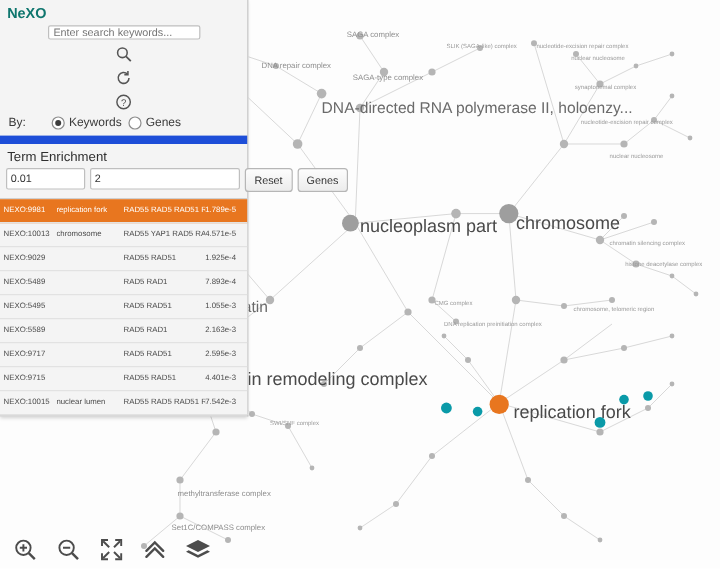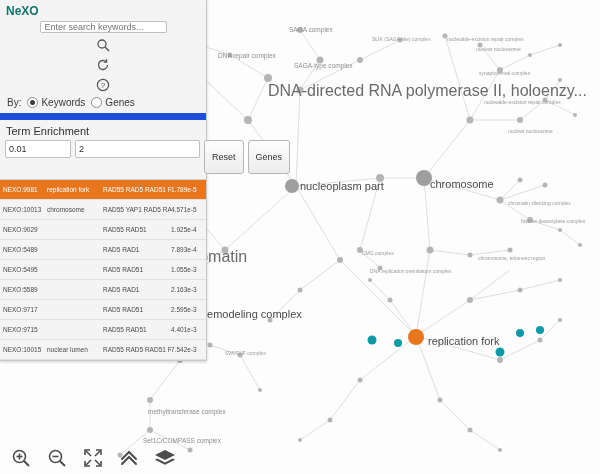--- a/index.html
+++ b/index.html
@@ -27,25 +27,25 @@
     height: 474px;
   }
   .net-label {
     position: absolute;
     color: #5a5a5a;
     white-space: nowrap;
     pointer-events: none;
     font-family: "Liberation Sans", sans-serif;
   }
   .net-label.big {
-    font-size: 11px;
+    font-size: 15px;
     color: #4a4a4a;
   }
   .net-label.mid {
-    font-size: 16px;
+    font-size: 13px;
     color: #6a6a6a;
   }
   .net-label.small {
     font-size: 6.5px;
     color: #8d8d8d;
   }
   .net-label.tiny {
     font-size: 5px;
     color: #9a9a9a;
   }
@@ -122,21 +122,21 @@
     position: relative;
   }
   .radio.checked .dot::after {
     content: "";
     position: absolute;
     left: 2px; top: 2px;
     width: 5px; height: 5px;
     border-radius: 50%;
     background: #3c3c3c;
   }
-  .by-label { margin-right: 0; }
+  .by-label { margin-right: 16px; }
 
   .section-head {
     border-top: 7px solid #1d4ed8;
     padding: 5px 6px 3px 6px;
     font-size: 11px;
     color: #2f2f2f;
   }
   #term-area {
     margin: 0 5px 5px 5px;
     height: 38px;
@@ -161,21 +161,21 @@
     background: #fff;
     font-size: 9px;
     color: #333;
     padding: 0 3px;
     border-radius: 2px;
     font-family: "Liberation Sans", sans-serif;
   }
   #pval-input { width: 58px; }
   #count-input { flex: 1; }
   .btn {
-    height: 34px;
+    height: 20px;
     padding: 0 7px;
     font-size: 9px;
     border: 1px solid #b6b6b6;
     border-radius: 3px;
     background: linear-gradient(#fdfdfd, #ececec);
     color: #333;
     cursor: pointer;
     font-family: "Liberation Sans", sans-serif;
     line-height: 16px;
   }

